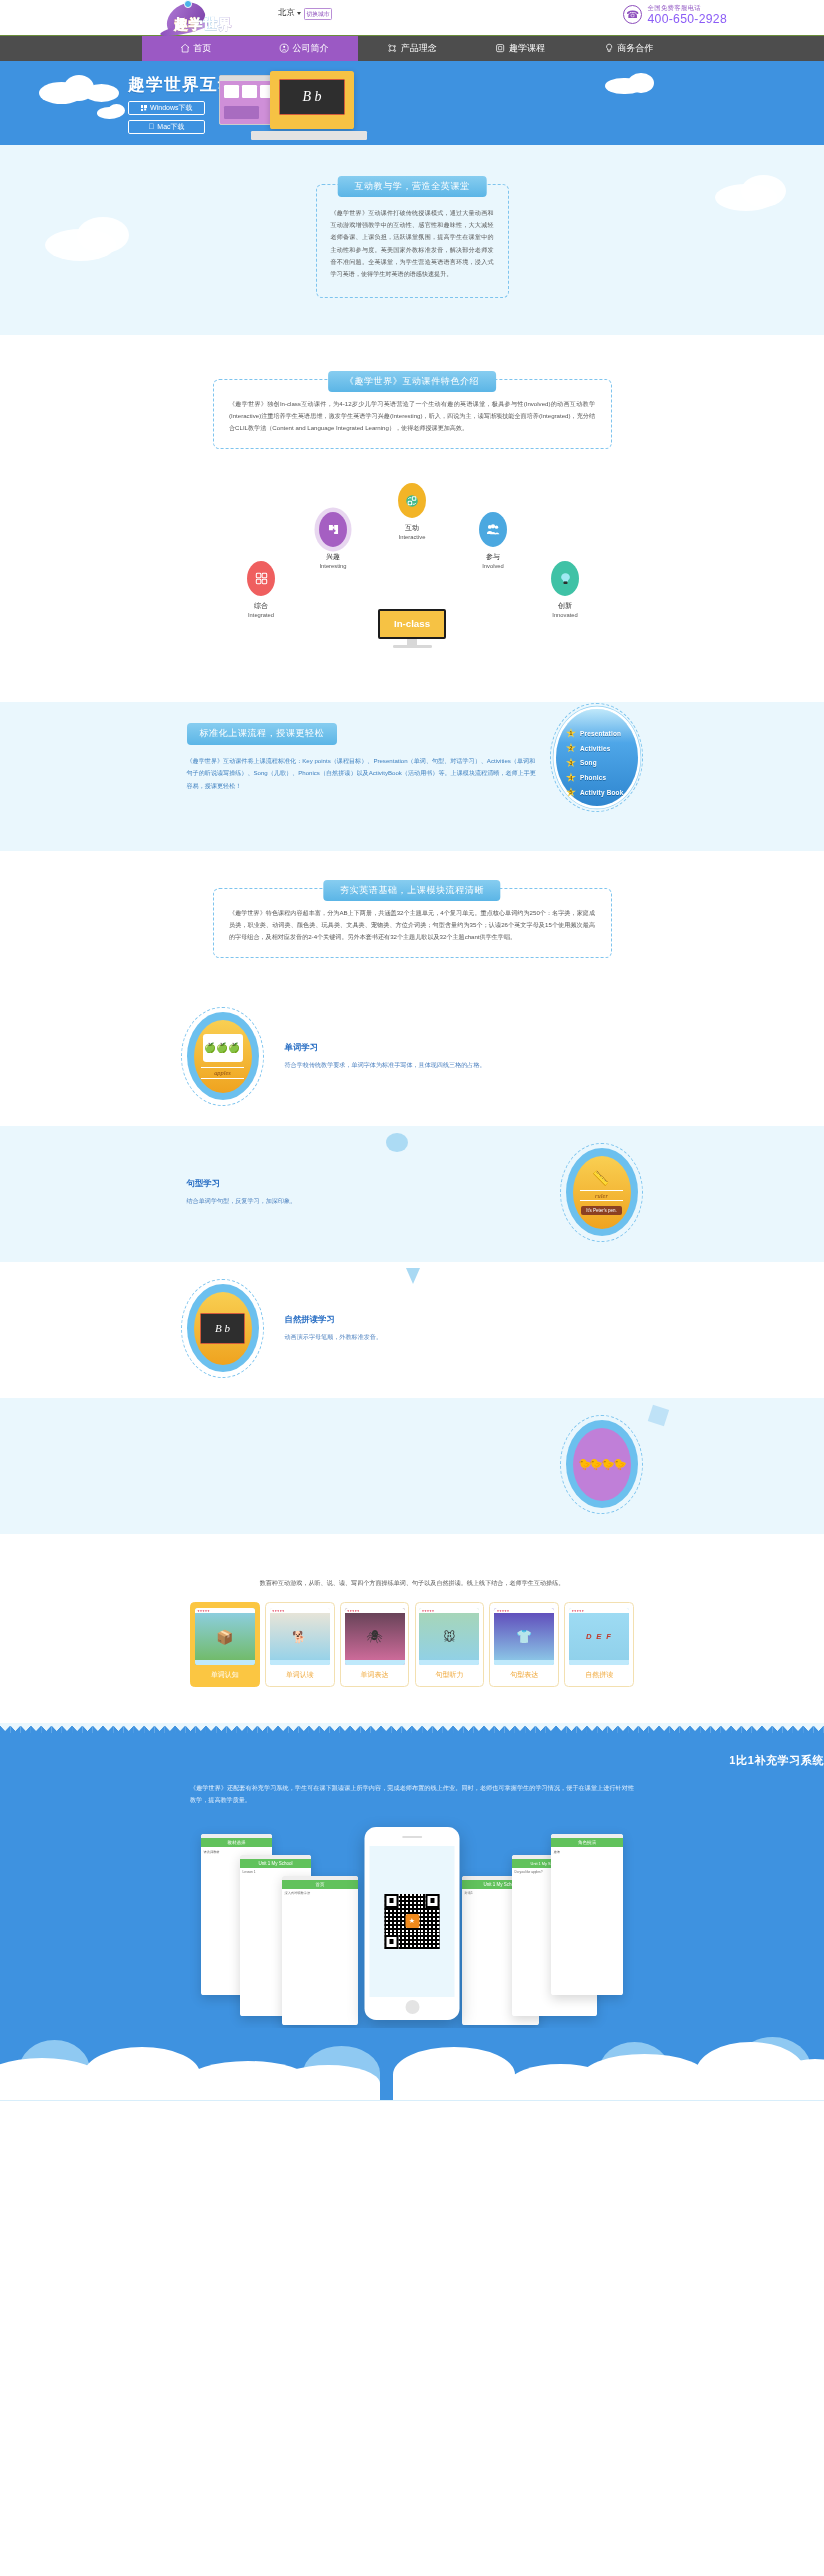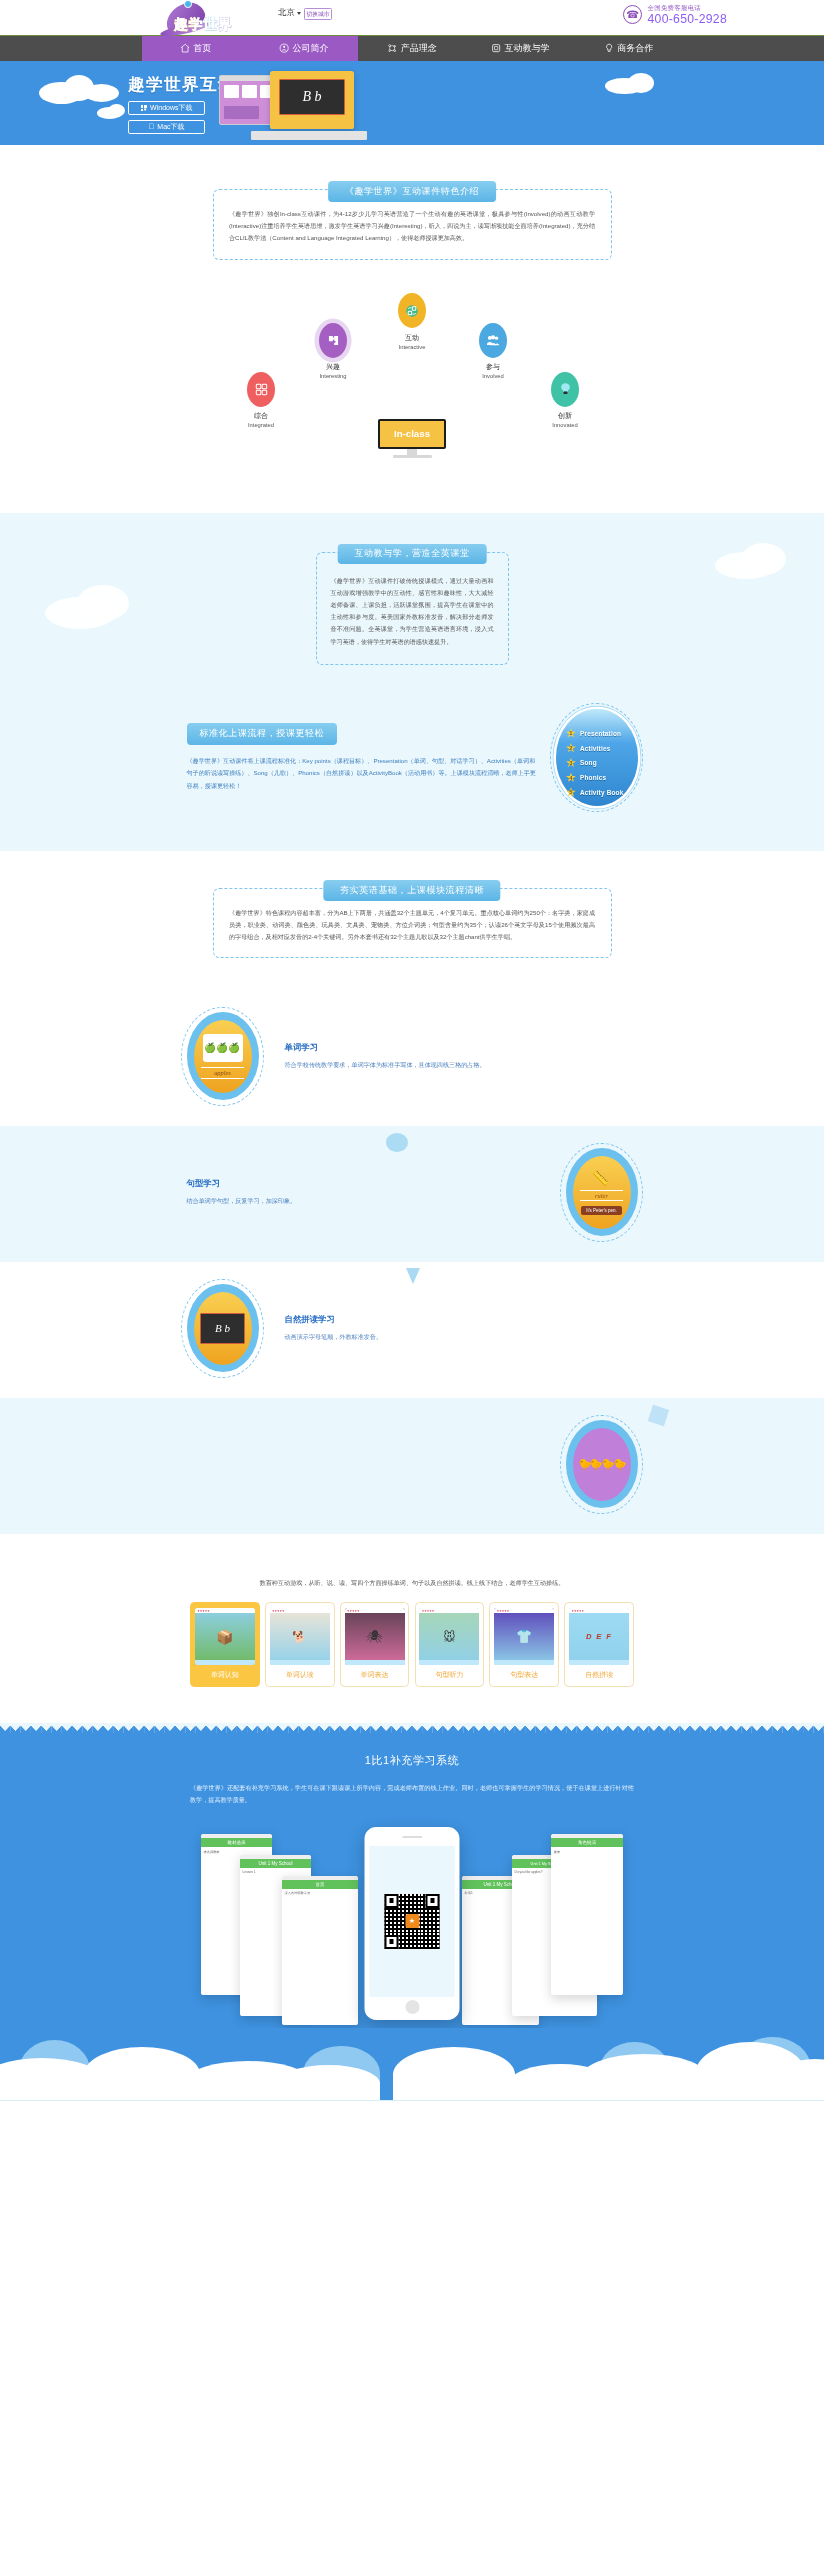--- a/index.html
+++ b/index.html
@@ -163,21 +163,21 @@
   .gname{ font-size:7px; margin-top:4.5px; color:#f0a83a;}
   .gcard.active .gname{ color:#fff;}
 
   
   .zig{ height:10.3px; background:#eaf7fd; }
   .zig-inner{ height:10.3px;
      background:linear-gradient(-45deg,#3e92e0 5.2px,transparent 0),
                 linear-gradient(45deg,#3e92e0 5.2px,transparent 0);
      background-size:10.3px 10.3px; background-repeat:repeat-x;}
   .bluesec{ background:#3e92e0; position:relative; overflow:hidden;}
-  .bluesec h2{ text-align:center; color:#fff; font-size:11px; font-weight:normal;
+  .bluesec h2{ text-align:right; color:#fff; font-size:11px; font-weight:bold;
      letter-spacing:0.6px; padding-top:19.3px;}
   .bluesec p{ width:444px; margin:14px auto 0; color:#e8f3ff; font-size:6.1px;
      line-height:2.0; text-align:justify;}
   .phones{ position:relative; height:213px; margin-top:9px;}
   .pscr{ position:absolute; background:#fff; border-radius:2.6px;
      box-shadow:0 3.9px 11.6px rgba(0,0,0,.16); overflow:hidden;}
   .pscr .st{ height:3.9px; background:#eee; font-size:2.6px; color:#777; }
   .pscr .hd{ height:9px; background:#61c25c; color:#fff; font-size:4.5px;
      display:flex; align-items:center; justify-content:center;}
   .pscr .ct{ padding:2.6px; font-size:3.2px; color:#666; }
@@ -269,21 +269,21 @@
         </span>
         <span>产品理念</span>
       </div>
       <div class="nav-item">
         <span class="nav-ico">
           <svg width="10.3" height="10.3" viewBox="0 0 16 16">
               <rect x="2.5" y="2.5" width="11" height="11" rx="2" fill="none" stroke="#fff" stroke-width="1.2"></rect>
               <path d="M5.5 5.5 h5 v5 h-5 z" fill="none" stroke="#fff" stroke-width="1"></path>
             </svg>
         </span>
-        <span>互动教与学</span>
+        <span>趣学课程</span>
       </div>
       <div class="nav-item">
         <span class="nav-ico">
           <svg width="10.3" height="10.3" viewBox="0 0 16 16">
               <path d="M8 1.8 A4 4 0 0 1 10.4 9 L10.4 11 L5.6 11 L5.6 9 A4 4 0 0 1 8 1.8 Z" fill="none" stroke="#fff" stroke-width="1.2"></path>
               <path d="M6 13 h4" stroke="#fff" stroke-width="1.2"></path>
             </svg>
         </span>
         <span>商务合作</span>
       </div>
@@ -322,20 +322,32 @@
           </div>
         <div class="row">
             <div class="card" style="width:35px;background:#a86cc0;"></div>
           </div>
       </div>
     </div>
     <div class="hero-board">
       <div class="bb">B b</div>
     </div>
     <div class="hero-monitor"></div>
+  </div>
+
+  <div class="sec sec-lblue" style="padding:39px 0 37px;">
+    <div class="deco-cloud" style="left:45px;top:84px;width:71px;height:32px;"></div>
+    <div class="deco-cloud" style="left:77px;top:72px;width:52px;height:36px;"></div>
+    <div class="deco-cloud" style="left:715px;top:39px;width:62px;height:27px;"></div>
+    <div class="deco-cloud" style="left:741px;top:30px;width:45px;height:32px;"></div>
+
+    <div class="dashbox" style="width:193px;padding:22px 14px 16.7px;">
+      <div class="pill">互动教与学，营造全英课堂</div>
+      <div class="body-txt">《趣学世界》互动课件打破传统授课模式，通过大量动画和互动游戏增强教学中的互动性、感官性和趣味性，大大减轻老师备课、上课负担，活跃课堂氛围，提高学生在课堂中的主动性和参与度。英美国家外教标准发音，解决部分老师发音不准问题。全英课堂，为学生营造英语语言环境，浸入式学习英语，使得学生对英语的语感快速提升。</div>
+    </div>
   </div>
 
   <div class="sec sec-white" style="padding:44px 0 49px;">
     <div class="dashbox">
       <div class="pill">《趣学世界》互动课件特色介绍</div>
       <div class="body-txt">《趣学世界》独创In-class互动课件，为4-12岁少儿学习英语营造了一个生动有趣的英语课堂，极具参与性(Involved)的动画互动教学(Interactive)注重培养学生英语思维，激发学生英语学习兴趣(Interesting)，听入，四说为主，读写渐项技能全面培养(Integrated)，充分结合CLIL教学法（Content and Language Integrated Learning），使得老师授课更加高效。</div>
     </div>
 
     <div class="icons-area" style="width:451px;margin:30px auto 0;">
       <div class="ic" style="left:57px;top:82px;">
@@ -400,32 +412,20 @@
         </div>
         <div class="cn">创新</div>
         <div class="en">Innovated</div>
       </div>
 
       <div class="inclass">
         <div class="scr">In-class</div>
         <div class="neck"></div>
           <div class="base"></div>
       </div>
-    </div>
-  </div>
-
-  <div class="sec sec-lblue" style="padding:39px 0 37px;">
-    <div class="deco-cloud" style="left:45px;top:84px;width:71px;height:32px;"></div>
-    <div class="deco-cloud" style="left:77px;top:72px;width:52px;height:36px;"></div>
-    <div class="deco-cloud" style="left:715px;top:39px;width:62px;height:27px;"></div>
-    <div class="deco-cloud" style="left:741px;top:30px;width:45px;height:32px;"></div>
-
-    <div class="dashbox" style="width:193px;padding:22px 14px 16.7px;">
-      <div class="pill">互动教与学，营造全英课堂</div>
-      <div class="body-txt">《趣学世界》互动课件打破传统授课模式，通过大量动画和互动游戏增强教学中的互动性、感官性和趣味性，大大减轻老师备课、上课负担，活跃课堂氛围，提高学生在课堂中的主动性和参与度。英美国家外教标准发音，解决部分老师发音不准问题。全英课堂，为学生营造英语语言环境，浸入式学习英语，使得学生对英语的语感快速提升。</div>
     </div>
   </div>
 
   <div class="sec sec-lblue" style="padding:6.4px 0 45px;">
     <div class="twocol">
       <div style="flex:1;">
         <div class="pill-static">标准化上课流程，授课更轻松</div>
         <div class="body-txt-blue" style="margin-top:10.3px;">《趣学世界》互动课件将上课流程标准化：Key points（课程目标）、Presentation（单词、句型、对话学习）、Activities（单词和句子的听说读写操练）、Song（儿歌）、Phonics（自然拼读）以及ActivityBook（活动用书）等。上课模块流程清晰，老师上手更容易，授课更轻松！</div>
       </div>
       <div class="circle-badge">

